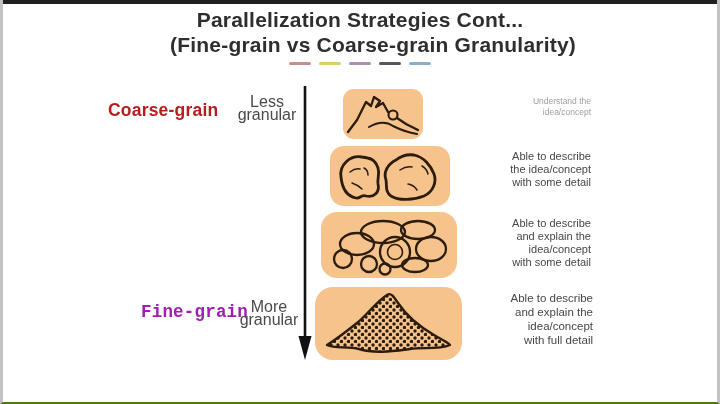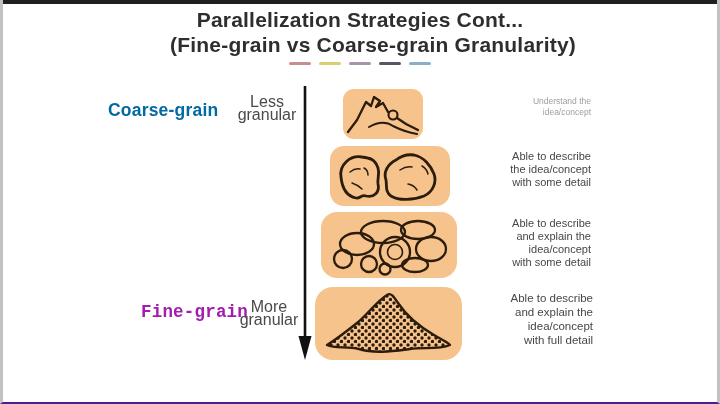--- a/index.html
+++ b/index.html
@@ -1,20 +1,20 @@
 <!DOCTYPE html>
 <html><head>
 <meta charset="utf-8">
 <style>
   html,body{margin:0;padding:0;background:#ffffff;}
   *{box-sizing:border-box;}
   .slide{
     position:relative;width:720px;height:404px;background:#ffffff;overflow:hidden;
     font-family:"Liberation Sans","DejaVu Sans",sans-serif;
-    border-left:3px solid #c2c2c2;border-right:3px solid #c2c2c2;border-bottom:2px solid #4c1d95;
+    border-left:3px solid #c2c2c2;border-right:3px solid #c2c2c2;border-bottom:2px solid #4d7c0f;
   }
   .topbar{position:absolute;left:0;top:0;width:100%;height:4px;background:#1f1f1f;}
   .title{position:absolute;left:0;width:100%;text-align:center;font-weight:700;
     font-size:21px;line-height:25px;letter-spacing:0.2px;}
   .title.l1{top:7px;}
   .title.l2{top:32px;}
   .dashes{position:absolute;top:62px;left:0;width:100%;display:flex;justify-content:center;gap:8px;}
   .dash{width:22px;height:3px;border-radius:1.5px;display:inline-block;}
   .accent-label{position:absolute;font-weight:700;font-size:17.5px;letter-spacing:0.2px;}
   .granular{position:absolute;font-size:16px;line-height:13px;text-align:center;white-space:pre-line;}
@@ -36,21 +36,21 @@
   <div class="title l2" style="color: rgb(46, 46, 46); margin-left: 13px;">(Fine-grain vs Coarse-grain Granularity)</div>
 
   <div class="dashes">
     <span class="dash" style="background: rgb(201, 143, 143);"></span>
     <span class="dash" style="background: rgb(217, 207, 110);"></span>
     <span class="dash" style="background: rgb(165, 149, 171);"></span>
     <span class="dash" style="background: rgb(87, 87, 97);"></span>
     <span class="dash" style="background: rgb(136, 176, 198);"></span>
   </div>
 
-  <div class="accent-label" style="left: 105px; top: 100px; color: #0369a1;">Coarse-grain</div>
+  <div class="accent-label" style="left: 105px; top: 100px; color: #b91c1c;">Coarse-grain</div>
   <div class="granular" style="left: 233px; top: 95px; width: 62px; color: rgb(74, 74, 74);">Less
 granular</div>
   <div class="accent-label" style="left: 138px; top: 302px; color: #a21caf; font-family: Liberation Mono, monospace;">Fine-grain</div>
   <div class="granular" style="left: 235px; top: 300px; width: 62px; color: rgb(74, 74, 74);">More
 granular</div>
 
   <svg class="arrow-svg" width="16" height="278" viewBox="0 0 16 278" style="color: rgb(17, 17, 17);">
     <line x1="8" y1="2" x2="8" y2="256" stroke="currentColor" stroke-width="2.6"></line>
     <polygon points="1.5,252 14.5,252 8,276" fill="currentColor"></polygon>
   </svg>

